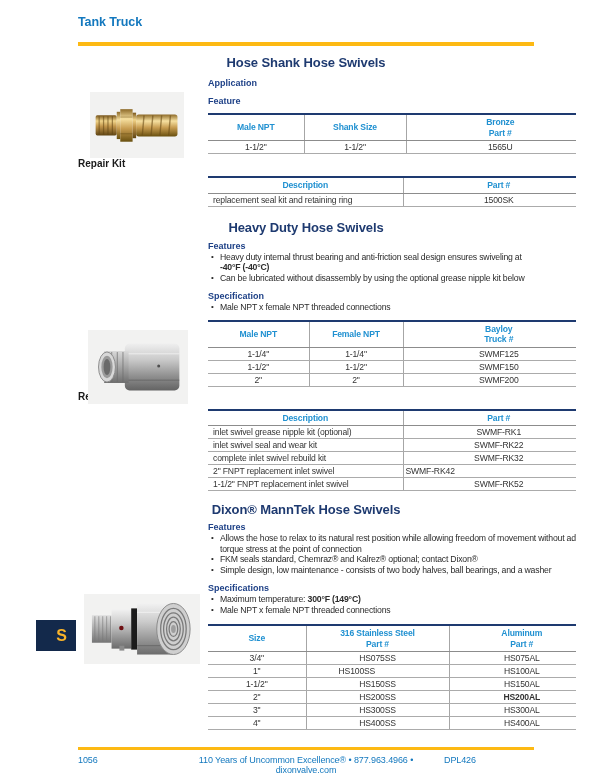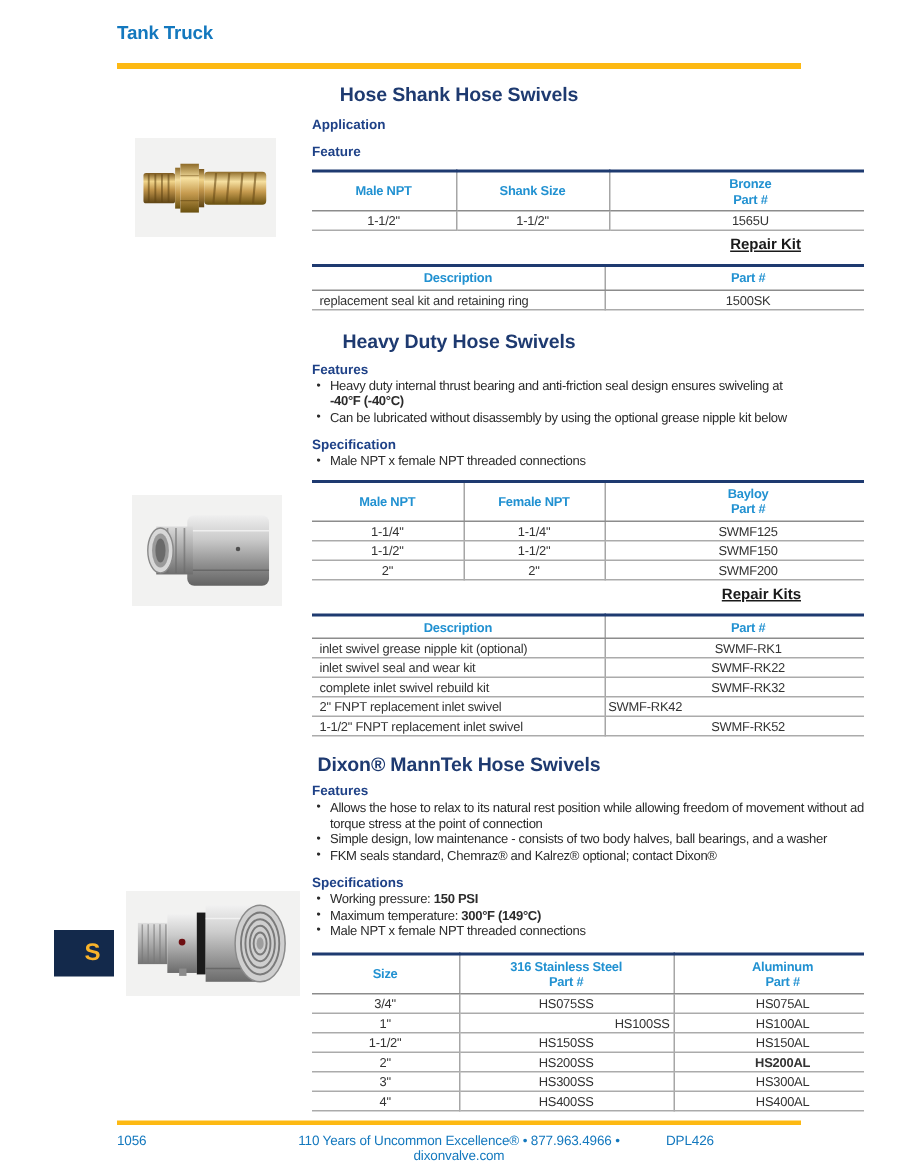--- a/index.html
+++ b/index.html
@@ -29,21 +29,21 @@
     color:#2191D1; font-size:8.6px; font-weight:bold; line-height:10.5px;
     text-align:center; vertical-align:middle; padding:2px 2px;
     border-bottom:1px solid #8C8C8C; white-space:pre-line; letter-spacing:-0.15px;
   }
   table.cat td {
     font-size:8.6px; line-height:10px; color:#333; text-align:center; vertical-align:middle;
     height:12px; padding:0 2px; border-bottom:1px solid #ABABAB; letter-spacing:-0.15px;
     overflow:hidden; white-space:nowrap;
   }
   table.cat th:not(:last-child), table.cat td:not(:last-child) { border-right:1px solid #A6A6A6; }
-  .table-caption { text-align:right; font-weight:bold; font-size:10px; line-height:11px; color:#1a1a1a; margin:4px 0 0 0;text-decoration:underline; }
+  .table-caption { text-align:left; font-weight:bold; font-size:10px; line-height:11px; color:#1a1a1a; margin:4px 0 0 0; }
   .t2 { margin-top:2px; }
 
   
   .fig { position:absolute; background:#f2f2f1; display:flex; align-items:center; justify-content:center; }
   .fig svg { display:block; }
   #fig1 { left:54px; top:92px;  width:94px;  height:66px; }
   #fig2 { left:52px; top:330px; width:100px; height:74px; }
   #fig3 { left:48px; top:594px; width:116px; height:70px; }
 
   
@@ -131,21 +131,21 @@
         <colgroup>
           <col style="width: 101px;">
           <col style="width: 94px;">
           <col style="width: 191px;">
         </colgroup>
         <thead>
           <tr>
             <th>Male NPT</th>
             <th>Female NPT</th>
             <th>Bayloy
-Part #</th>
+Truck #</th>
           </tr>
         </thead>
         <tbody>
           <tr>
             <td style="text-align: center;">1-1/4"</td>
             <td style="text-align: center;">1-1/4"</td>
             <td style="text-align: center;">SWMF125</td>
           </tr>
           <tr>
             <td style="text-align: center;">1-1/2"</td>
@@ -193,26 +193,25 @@
             <td style="text-align: center;">SWMF-RK52</td>
           </tr>
         </tbody>
       </table>
 
     <div class="section-title" style="margin-top:12px">Dixon® MannTek Hose Swivels</div>
     <div class="block">
       <div class="block-label" style="margin-top:5px">Features</div>
       <ul class="bullets">
           <li><span>Allows the hose to relax to its natural rest position while allowing freedom of movement without adding torque stress at the point of connection</span></li>
+          <li><span>FKM seals standard, Chemraz® and Kalrez® optional; contact Dixon®</span></li>
           <li><span>Simple design, low maintenance - consists of two body halves, ball bearings, and a washer</span></li>
-          <li><span>FKM seals standard, Chemraz® and Kalrez® optional; contact Dixon®</span></li>
         </ul>
       <div class="block-label">Specifications</div>
       <ul class="bullets">
-          <li><span>Working pressure: </span><span class="bold">150 PSI</span></li>
           <li><span>Maximum temperature: </span><span class="bold">300°F (149°C)</span></li>
           <li><span>Male NPT x female NPT threaded connections</span></li>
         </ul>
     </div>
     <table class="cat" style="margin-top:9px">
         <colgroup>
           <col style="width: 98px;">
           <col style="width: 143px;">
           <col style="width: 145px;">
         </colgroup>
@@ -226,21 +225,21 @@
           </tr>
         </thead>
         <tbody>
           <tr>
             <td style="text-align: center;">3/4"</td>
             <td style="text-align: center;">HS075SS</td>
             <td style="text-align: center;">HS075AL</td>
           </tr>
           <tr>
             <td style="text-align: center;">1"</td>
-            <td style="text-align: right; padding-left: 32px;">HS100SS</td>
+            <td style="text-align: left; padding-left: 32px;">HS100SS</td>
             <td style="text-align: center;">HS100AL</td>
           </tr>
           <tr>
             <td style="text-align: center;">1-1/2"</td>
             <td style="text-align: center;">HS150SS</td>
             <td style="text-align: center;">HS150AL</td>
           </tr>
           <tr>
             <td style="text-align: center;">2"</td>
             <td style="text-align: center;">HS200SS</td>

